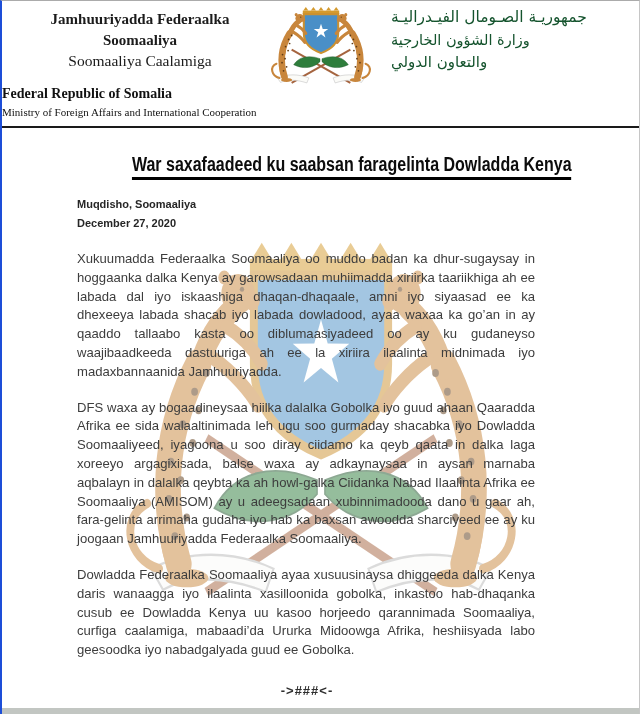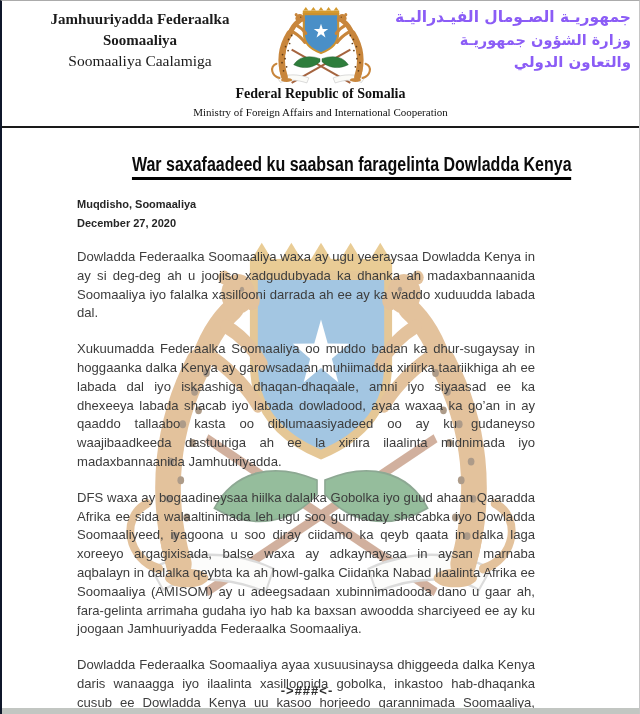--- a/index.html
+++ b/index.html
@@ -1,40 +1,40 @@
 <!DOCTYPE html>
 <html><head>
 <meta charset="utf-8">
 <style>
   html,body { margin:0; padding:0; background:#ffffff; }
   .page {
     position:relative; width:640px; height:714px; background:#ffffff;
     overflow:hidden; box-sizing:border-box;
-    border-left:2px solid #0f172a; border-top:1px solid #ababab; border-right:1px solid #c6c6c6;
+    border-left:2px solid #1d4ed8; border-top:1px solid #ababab; border-right:1px solid #c6c6c6;
     font-family:"Liberation Sans", sans-serif;
   }
   
   .letterhead { position:relative; height:125px; }
   .lh-left {
     position:absolute; left:14px; top:8px; width:248px; text-align:center;
     font-family:"Liberation Serif", serif; color:#1b1b1b;
   }
   .lh-left .l1 { font-weight:bold; font-size:15px; line-height:21px; }
   .lh-left .l2 { font-size:15.5px; line-height:19px; }
   .lh-left .l3 { font-size:15.5px; line-height:19px; }
   .lh-emblem { position:absolute; left:50%; top:2px; transform:translateX(-50%); line-height:0; }
   .lh-right {
-    position:absolute; right:8px; top:4px; width:240px; text-align:right; direction:rtl;
-    font-family:"DejaVu Sans", sans-serif; font-weight:bold; color:#8b5cf6;
+    position:absolute; right:8px; top:4px; width:240px; text-align:left; direction:rtl;
+    font-family:"DejaVu Sans", sans-serif; font-weight:normal; color:#14532d;
   }
   .lh-right .a1 { font-size:15.5px; line-height:24px; }
   .lh-right .a2 { font-size:14.5px; line-height:22px; }
   .lh-right .a3 { font-size:15px; line-height:22px; }
   .lh-center {
-    position:absolute; left:0; right:0; top:84px; text-align:center;
+    position:absolute; left:0; right:0; top:84px; text-align:left;
     font-family:"Liberation Serif", serif; color:#111;
   }
   .lh-center .c1 { font-weight:bold; font-size:14px; line-height:17px; }
   .lh-center .c2 { font-size:11px; line-height:20px; }
   .rule { height:2px; background:#1a1a1a; }
   
   .content { position:relative; padding:12px 104px 0 75px; }
   .watermark {
     position:absolute; left:50%; top:96px; transform:translateX(-50%);
     width:474px; height:382px; opacity:0.5; z-index:0; pointer-events:none;
@@ -120,21 +120,21 @@
       <div class="l1">Jamhuuriyadda Federaalka Soomaaliya</div>
       <div class="l3">Soomaaliya Caalamiga</div>
     </div>
     <div class="lh-emblem">
       <svg viewBox="0 0 240 164" width="122" height="83">
           <use href="#coa"></use>
         </svg>
     </div>
     <div class="lh-right">
       <div class="a1">جمهوريـة الصـومال الفيـدراليـة</div>
-      <div class="a2">وزارة الشؤون جمهوريـة</div>
+      <div class="a2">وزارة الشؤون الخارجية</div>
       <div class="a3">والتعاون الدولي</div>
     </div>
     <div class="lh-center">
       <div class="c1">Federal Republic of Somalia</div>
       <div class="c2">Ministry of Foreign Affairs and International Cooperation</div>
     </div>
   </header>
 
   <div class="rule"></div>
 
@@ -145,21 +145,20 @@
         </svg>
     </div>
 
     <h1 class="title"><span class="title-inner">War saxafaadeed ku saabsan faragelinta Dowladda Kenya</span></h1>
 
     <div class="dateline">
       <div>Muqdisho, Soomaaliya</div>
       <div>December 27, 2020</div>
     </div>
 
-    <p class="body first">Dowladda Federaalka Soomaaliya waxa ay ugu yeeraysaa Dowladda Kenya in ay si deg-deg ah u joojiso xadgudubyada ka dhanka ah madaxbannaanida Soomaaliya iyo falalka xasillooni darrada ah ee ay ka waddo xuduudda labada dal.</p>
     <p class="body">Xukuumadda Federaalka Soomaaliya oo muddo badan ka dhur-sugaysay in hoggaanka dalka Kenya ay garowsadaan muhiimadda xiriirka taariikhiga ah ee labada dal iyo iskaashiga dhaqan-dhaqaale, amni iyo siyaasad ee ka dhexeeya labada shacab iyo labada dowladood, ayaa waxaa ka go’an in ay qaaddo tallaabo kasta oo diblumaasiyadeed oo ay ku gudaneyso waajibaadkeeda dastuuriga ah ee la xiriira ilaalinta midnimada iyo madaxbannaanida Jamhuuriyadda.</p>
     <p class="body">DFS waxa ay bogaadineysaa hiilka dalalka Gobolka iyo guud ahaan Qaaradda Afrika ee sida walaaltinimada leh ugu soo gurmaday shacabka iyo Dowladda Soomaaliyeed, iyagoona u soo diray ciidamo ka qeyb qaata in dalka laga xoreeyo argagixisada, balse waxa ay adkaynaysaa in aysan marnaba aqbalayn in dalalka qeybta ka ah howl-galka Ciidanka Nabad Ilaalinta Afrika ee Soomaaliya (AMISOM) ay u adeegsadaan xubinnimadooda dano u gaar ah, fara-gelinta arrimaha gudaha iyo hab ka baxsan awoodda sharciyeed ee ay ku joogaan Jamhuuriyadda Federaalka Soomaaliya.</p>
     <p class="body">Dowladda Federaalka Soomaaliya ayaa xusuusinaysa dhiggeeda dalka Kenya daris wanaagga iyo ilaalinta xasilloonida gobolka, inkastoo hab-dhaqanka cusub ee Dowladda Kenya uu kasoo horjeedo qarannimada Soomaaliya, curfiga caalamiga, mabaadi’da Ururka Midoowga Afrika, heshiisyada labo geesoodka iyo nabadgalyada guud ee Gobolka.</p>
   </main>
 
   <div class="endmark">-&gt;###&lt;-</div>
   <div class="bottom-band"></div>
 </div>
 
 </body></html>

